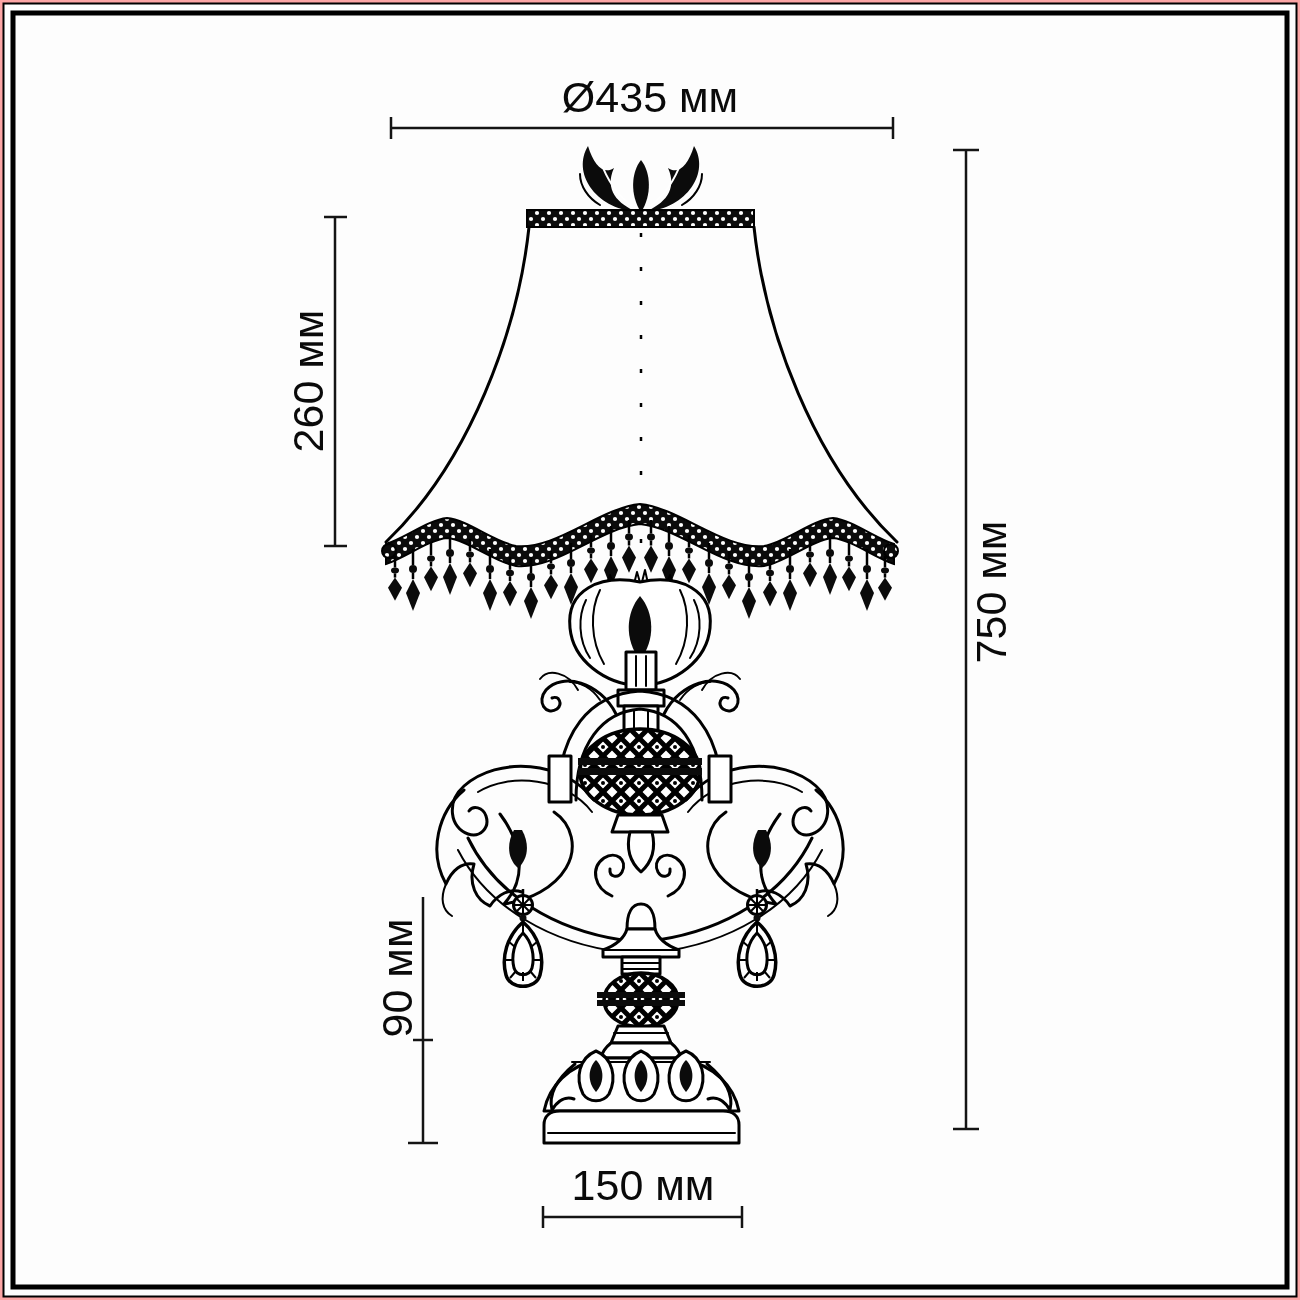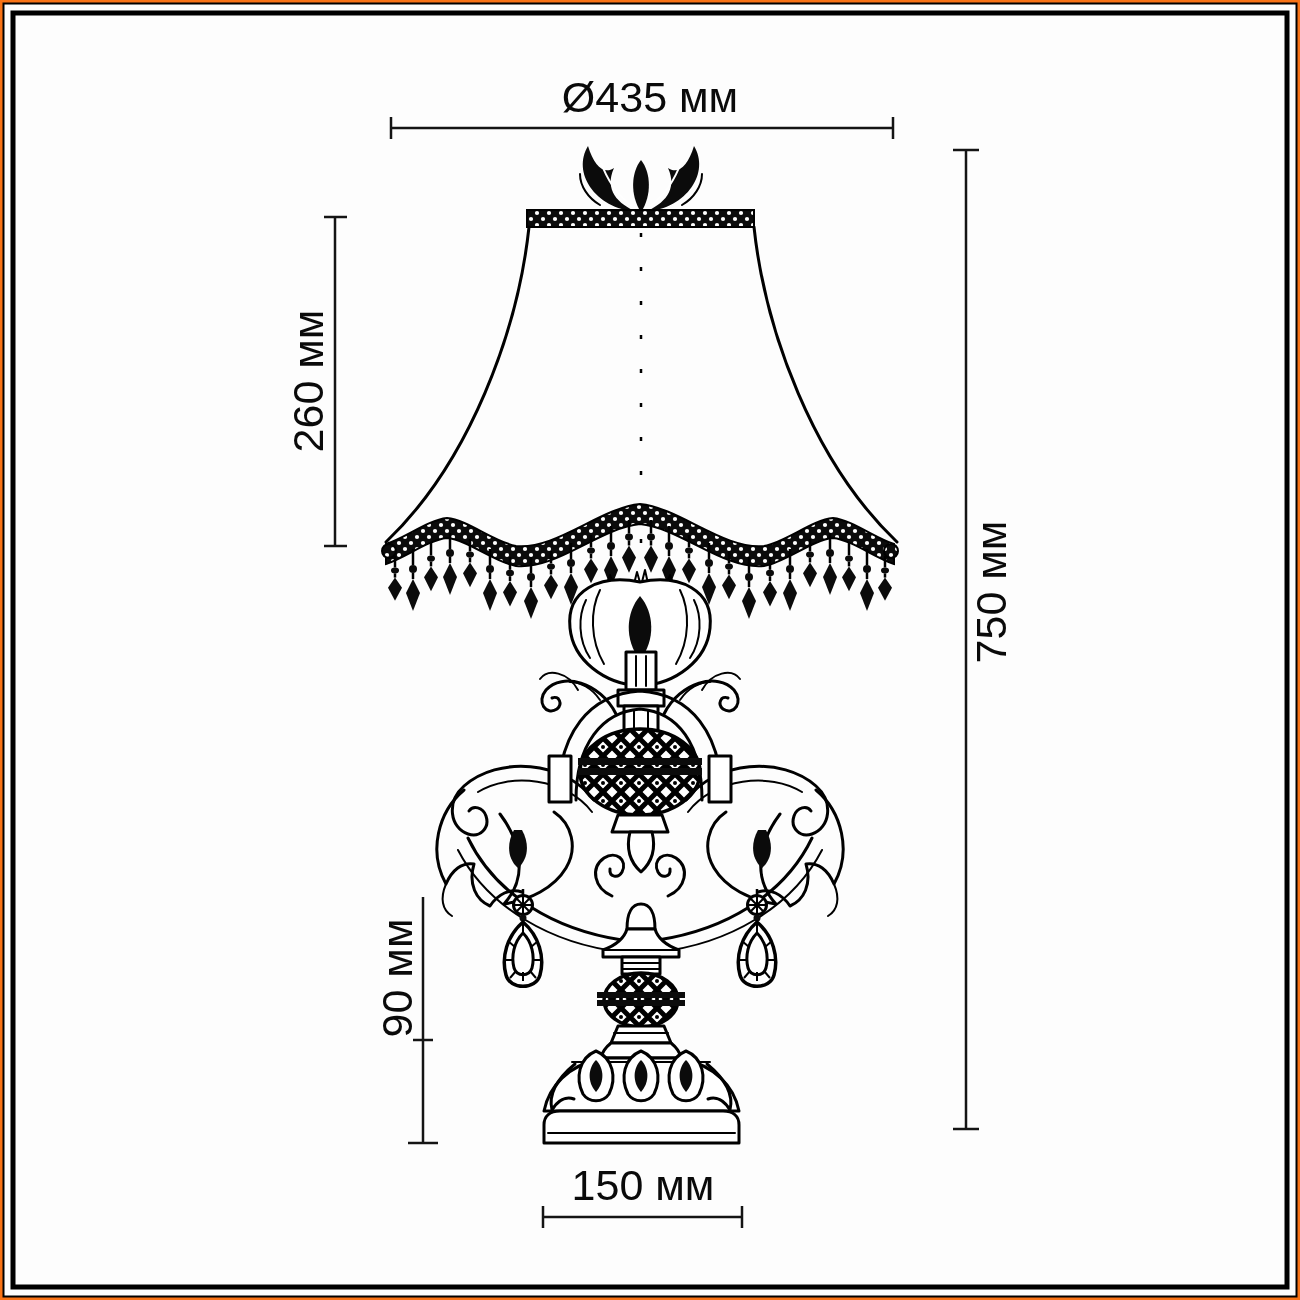--- a/index.html
+++ b/index.html
@@ -1,19 +1,19 @@
 <!DOCTYPE html>
 <html><head>
 <meta charset="utf-8">
 <style>
   html,body{margin:0;padding:0;background:#e8e8e8;}
   .canvas{
     position:relative;
     width:1300px;height:1300px;
-    background:#f97316;
+    background:#fca5a5;
     font-family:"Liberation Sans", sans-serif;
     overflow:hidden;
   }
   .canvas svg{position:absolute;left:0;top:0;width:100%;height:100%;}
   .dim-label{
     font-family:"Liberation Sans", sans-serif;
     font-size:43px;
     fill:#0a0a0a;
   }
   .ink{stroke:#000;fill:none;stroke-width:3;stroke-linecap:round;stroke-linejoin:round;}

